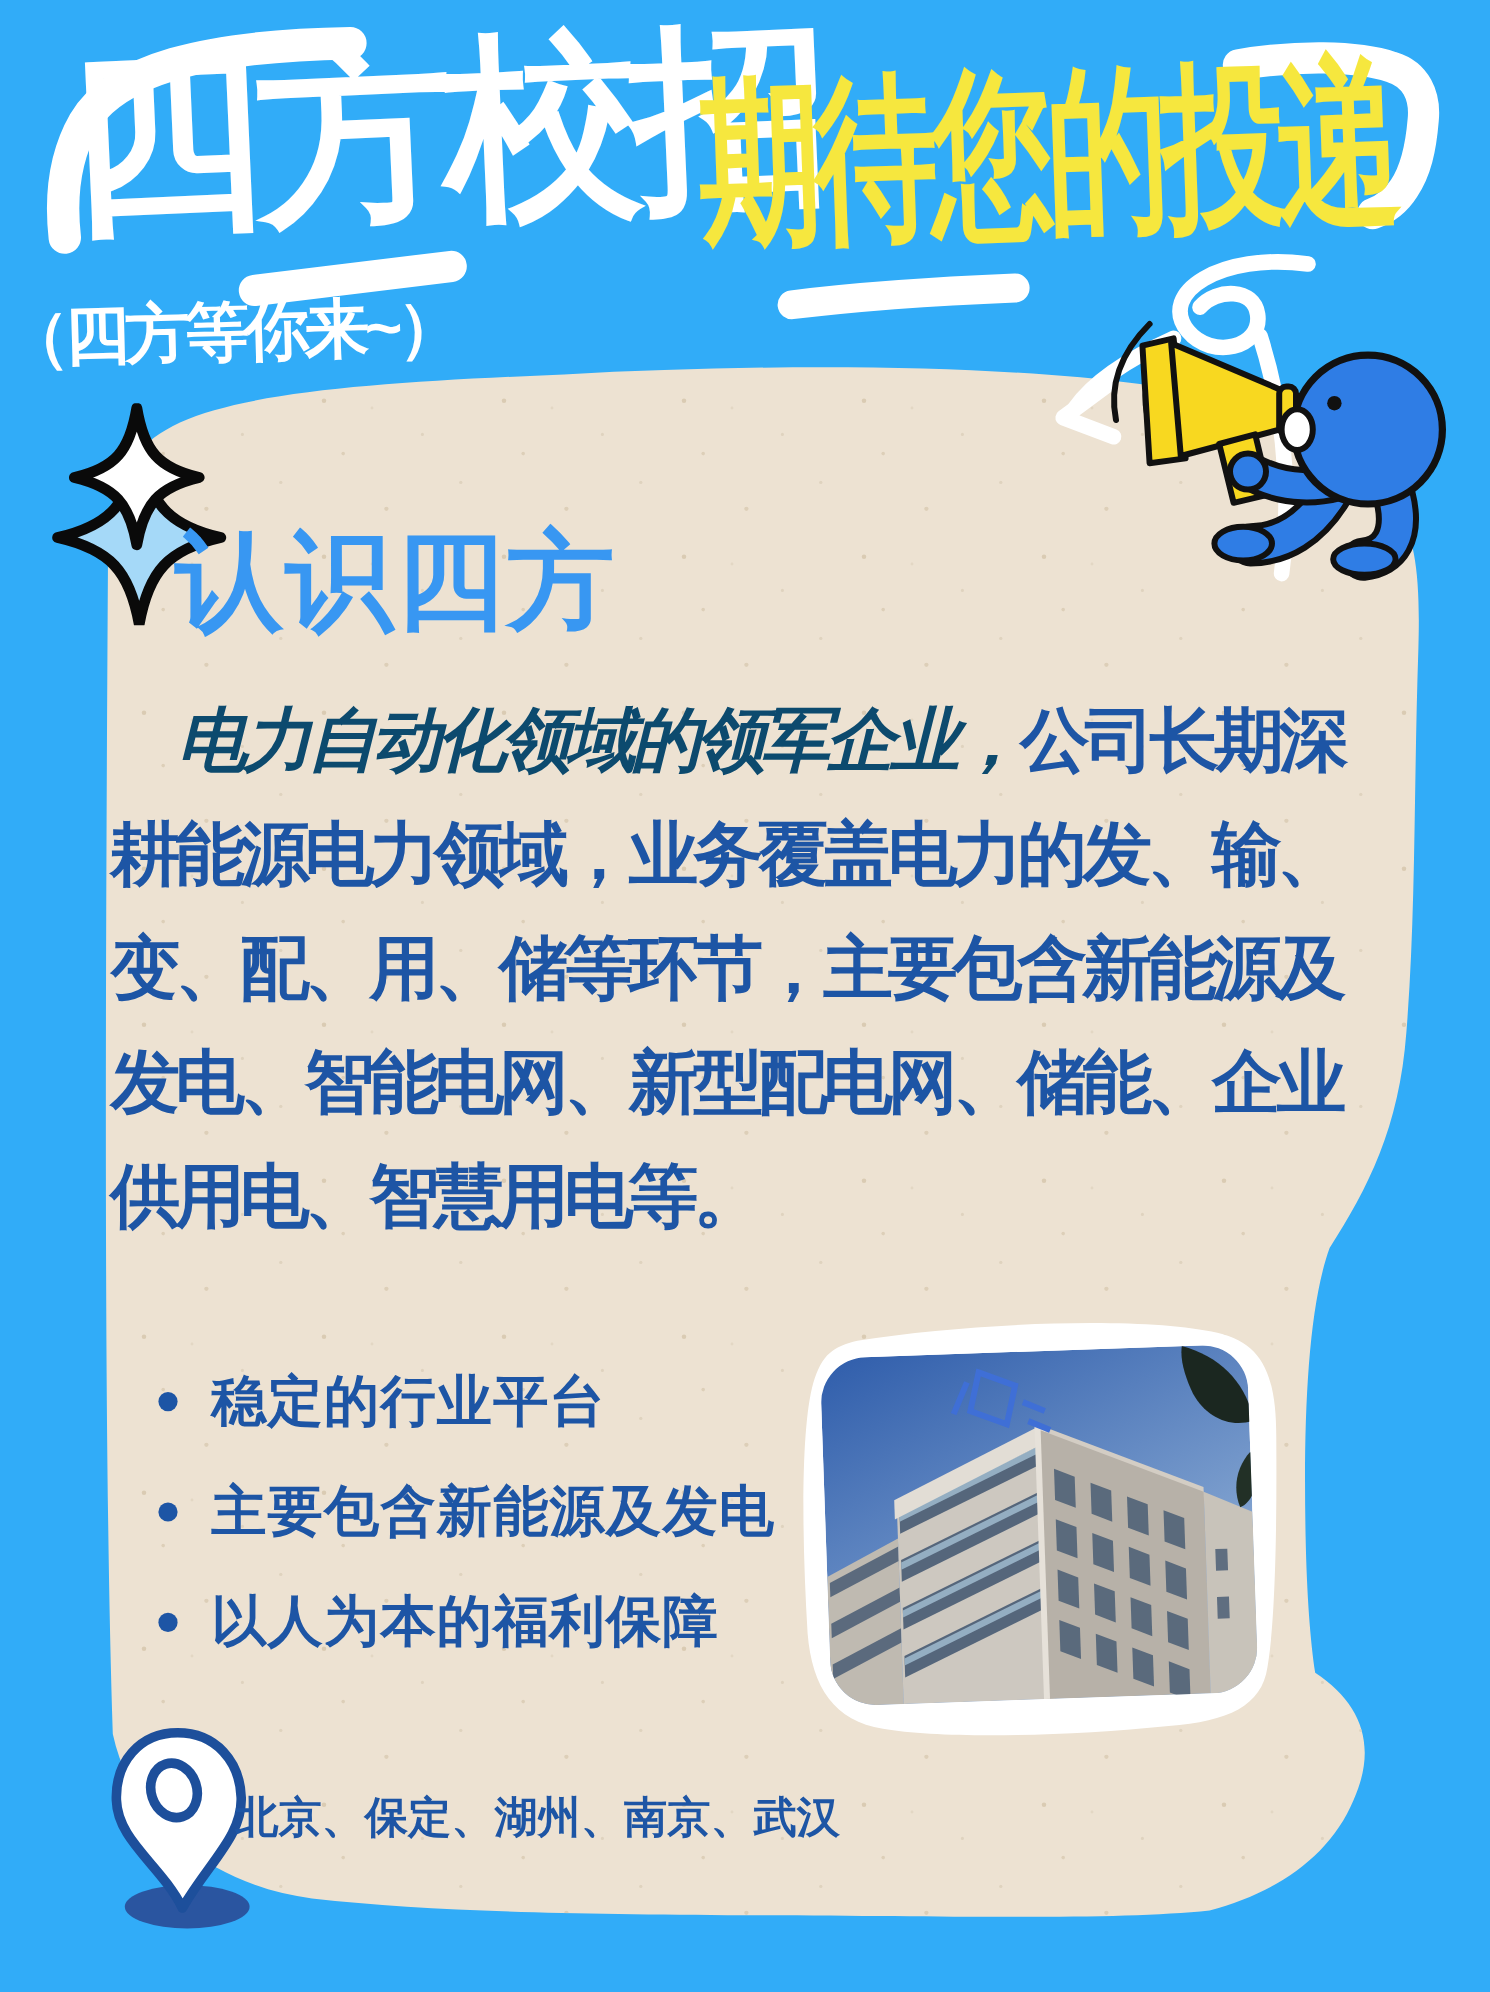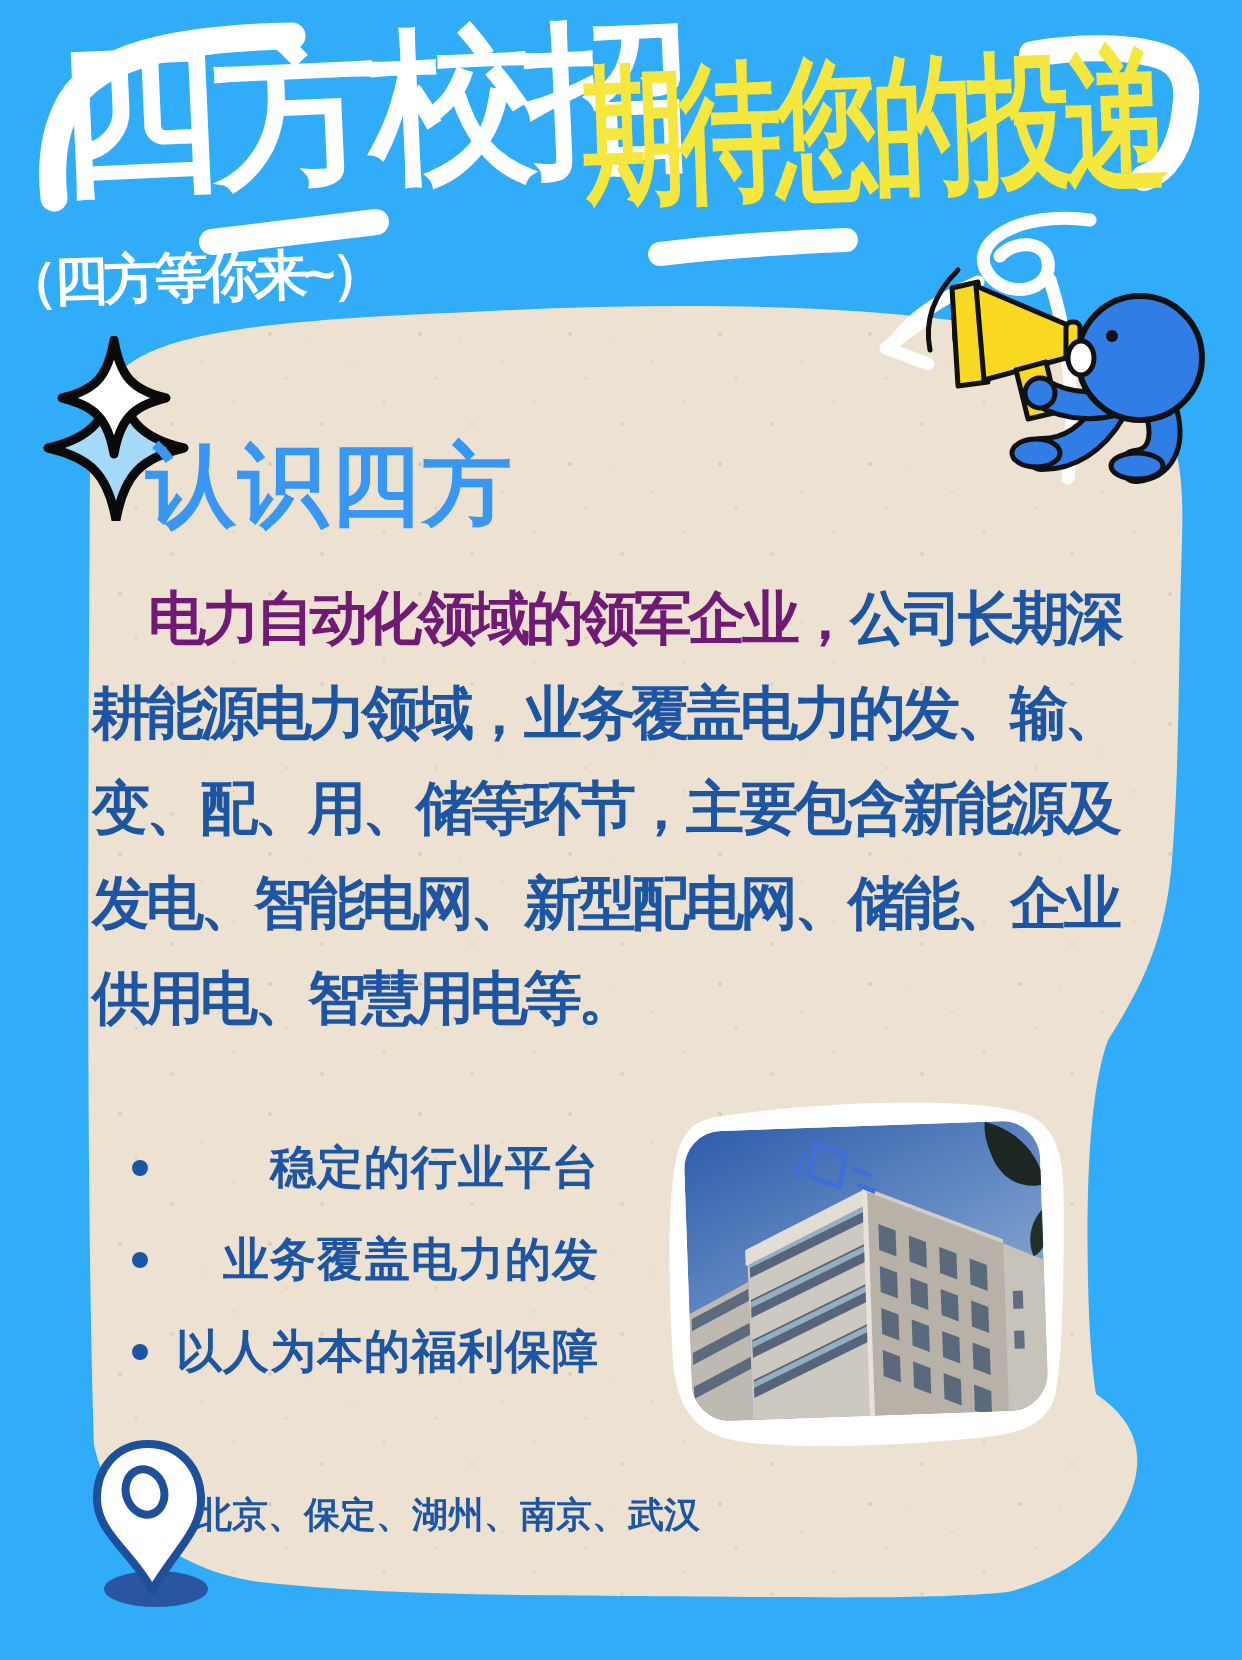--- a/index.html
+++ b/index.html
@@ -25,25 +25,25 @@
     letter-spacing:-4px;transform:rotate(-1.5deg);white-space:nowrap;
   }
   .section-heading{
     left:146px;top:440px;font-size:90px;line-height:1;color:#3897F2;
     letter-spacing:2px;
   }
   .paragraph{
     left:92px;top:570px;width:1040px;font-size:58px;line-height:95px;
     color:#1D55A5;letter-spacing:-4px;text-indent:56px;text-align:left;
   }
-  .paragraph .hl{color:#701a75;}
+  .paragraph .hl{color:#0c4a6e;font-style:italic;}
   .bullets{left:132px;top:1122px;list-style:none;margin:0;padding:0;}
   .bullets li{
     display:flex;align-items:center;height:92px;font-size:46px;
-    color:#1D55A5;letter-spacing:1px;justify-content:space-between;
+    color:#1D55A5;letter-spacing:1px;
   }
   .bullets .dot{
     width:16px;height:16px;border-radius:50%;background:#1D55A5;
     margin-right:28px;flex:0 0 auto;
   }
   .cities{
     left:196px;top:1494px;font-size:36px;line-height:1.15;color:#1D55A5;
     letter-spacing:0;white-space:nowrap;
   }
   .sparkle{left:28px;top:336px;}
@@ -168,21 +168,21 @@
 
   <div class="abs paragraph"><span class="hl">电力自动化领域的领军企业，</span><span>公司长期深耕能源电力领域，业务覆盖电力的发、输、变、配、用、储等环节，主要包含新能源及发电、智能电网、新型配电网、储能、企业供用电、智慧用电等。</span></div>
 
   <ul class="abs bullets">
     <li>
         <span class="dot"></span>
         <span>稳定的行业平台</span>
       </li>
     <li>
         <span class="dot"></span>
-        <span>业务覆盖电力的发</span>
+        <span>主要包含新能源及发电</span>
       </li>
     <li>
         <span class="dot"></span>
         <span>以人为本的福利保障</span>
       </li>
   </ul>
 
   <svg class="abs photo" width="412" height="352" viewBox="0 0 412 352">
     <defs>
       <linearGradient id="sky" x1="0" y1="0" x2="0.6" y2="1">

